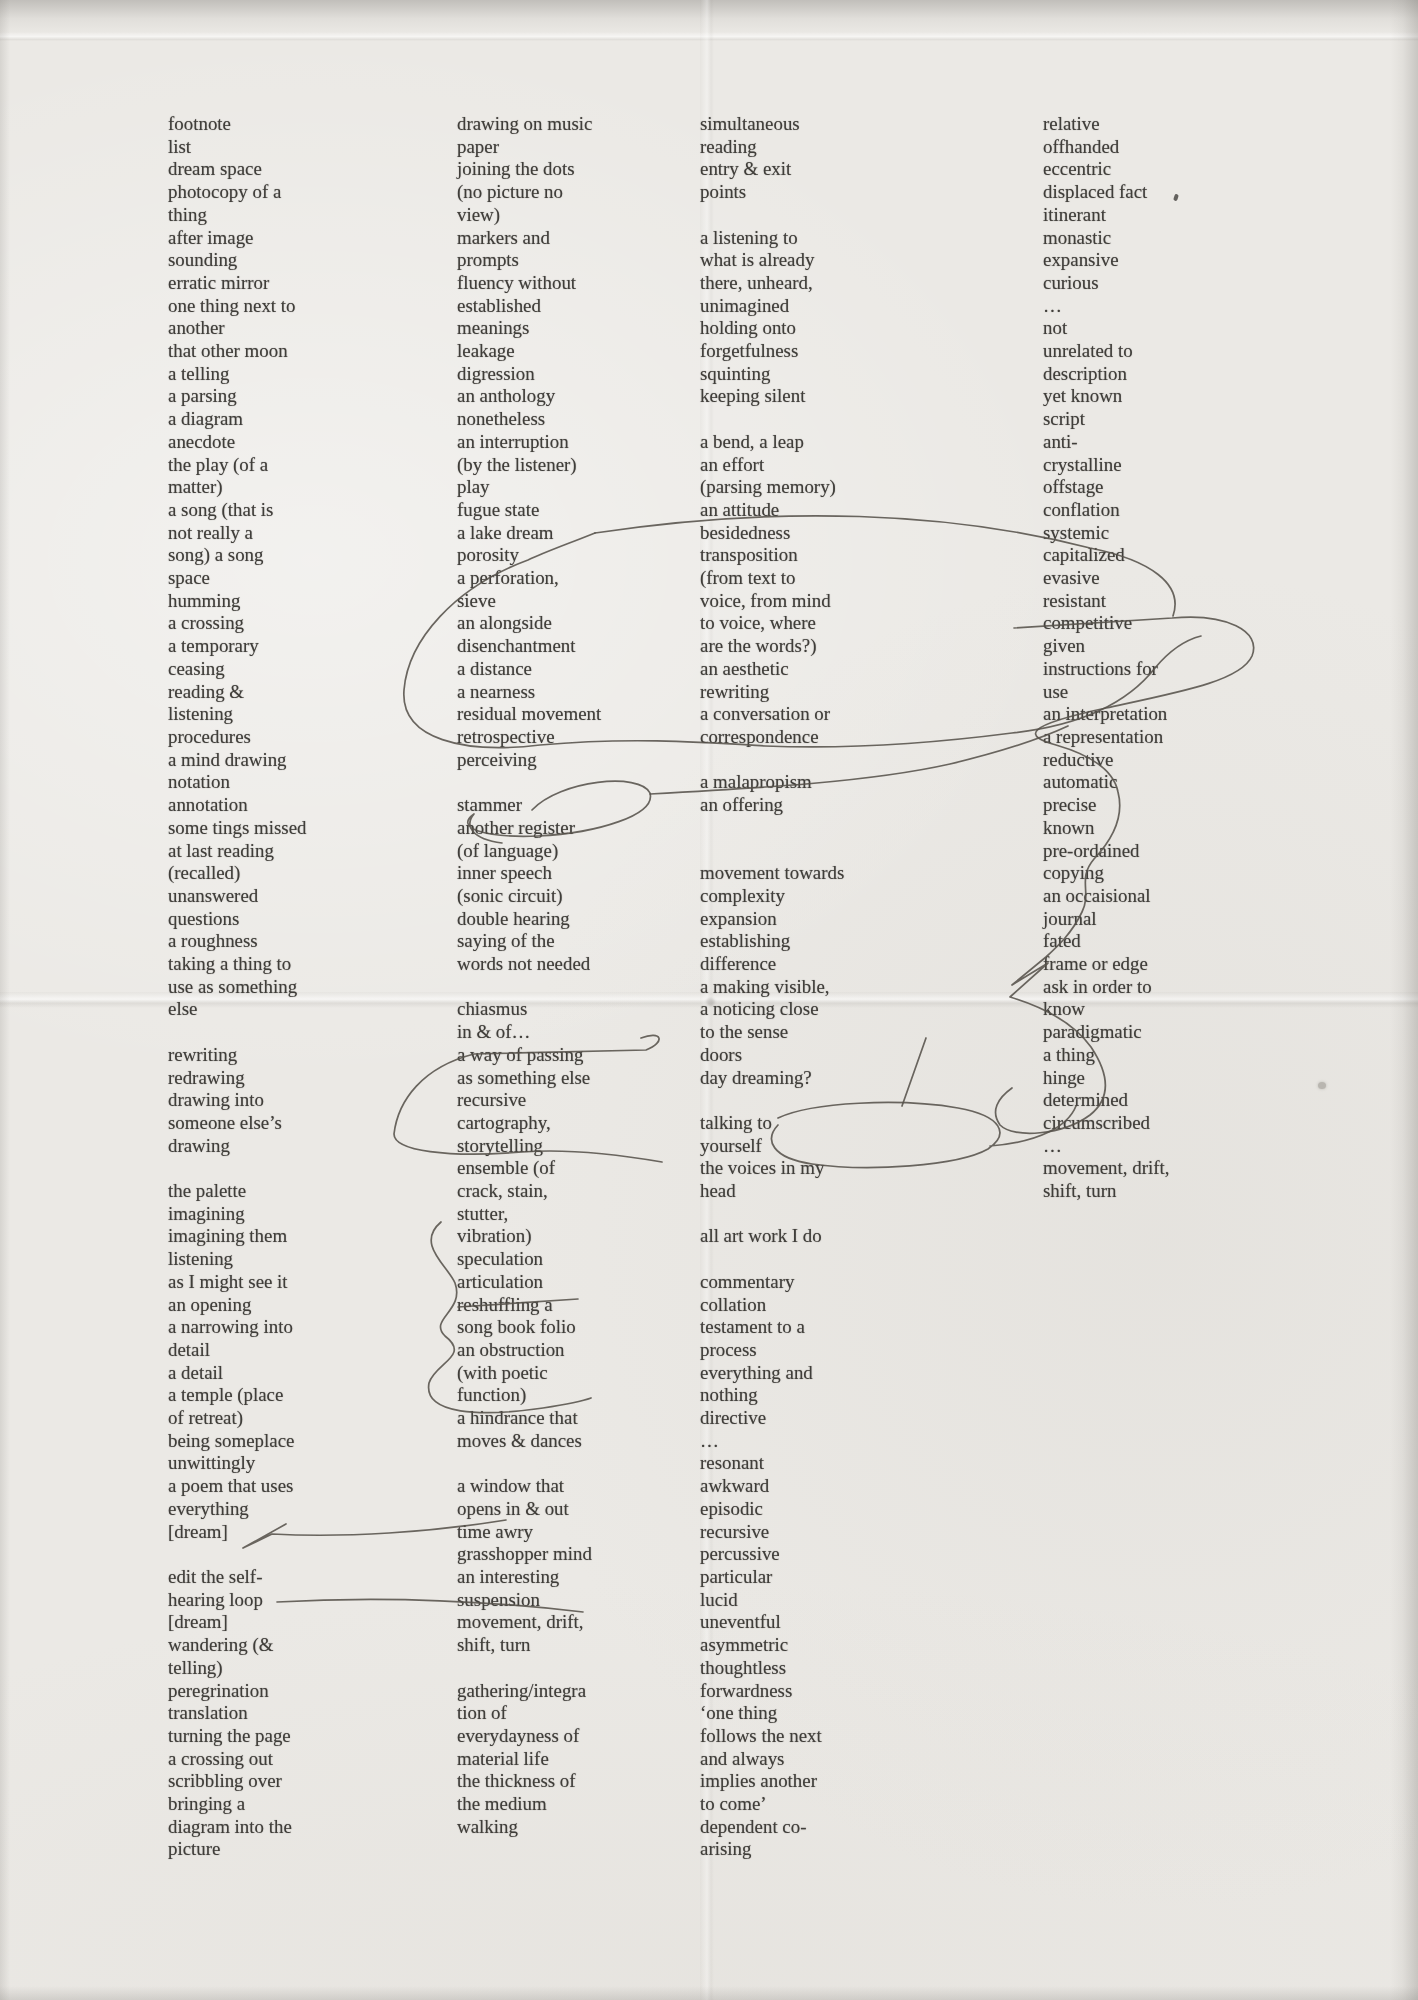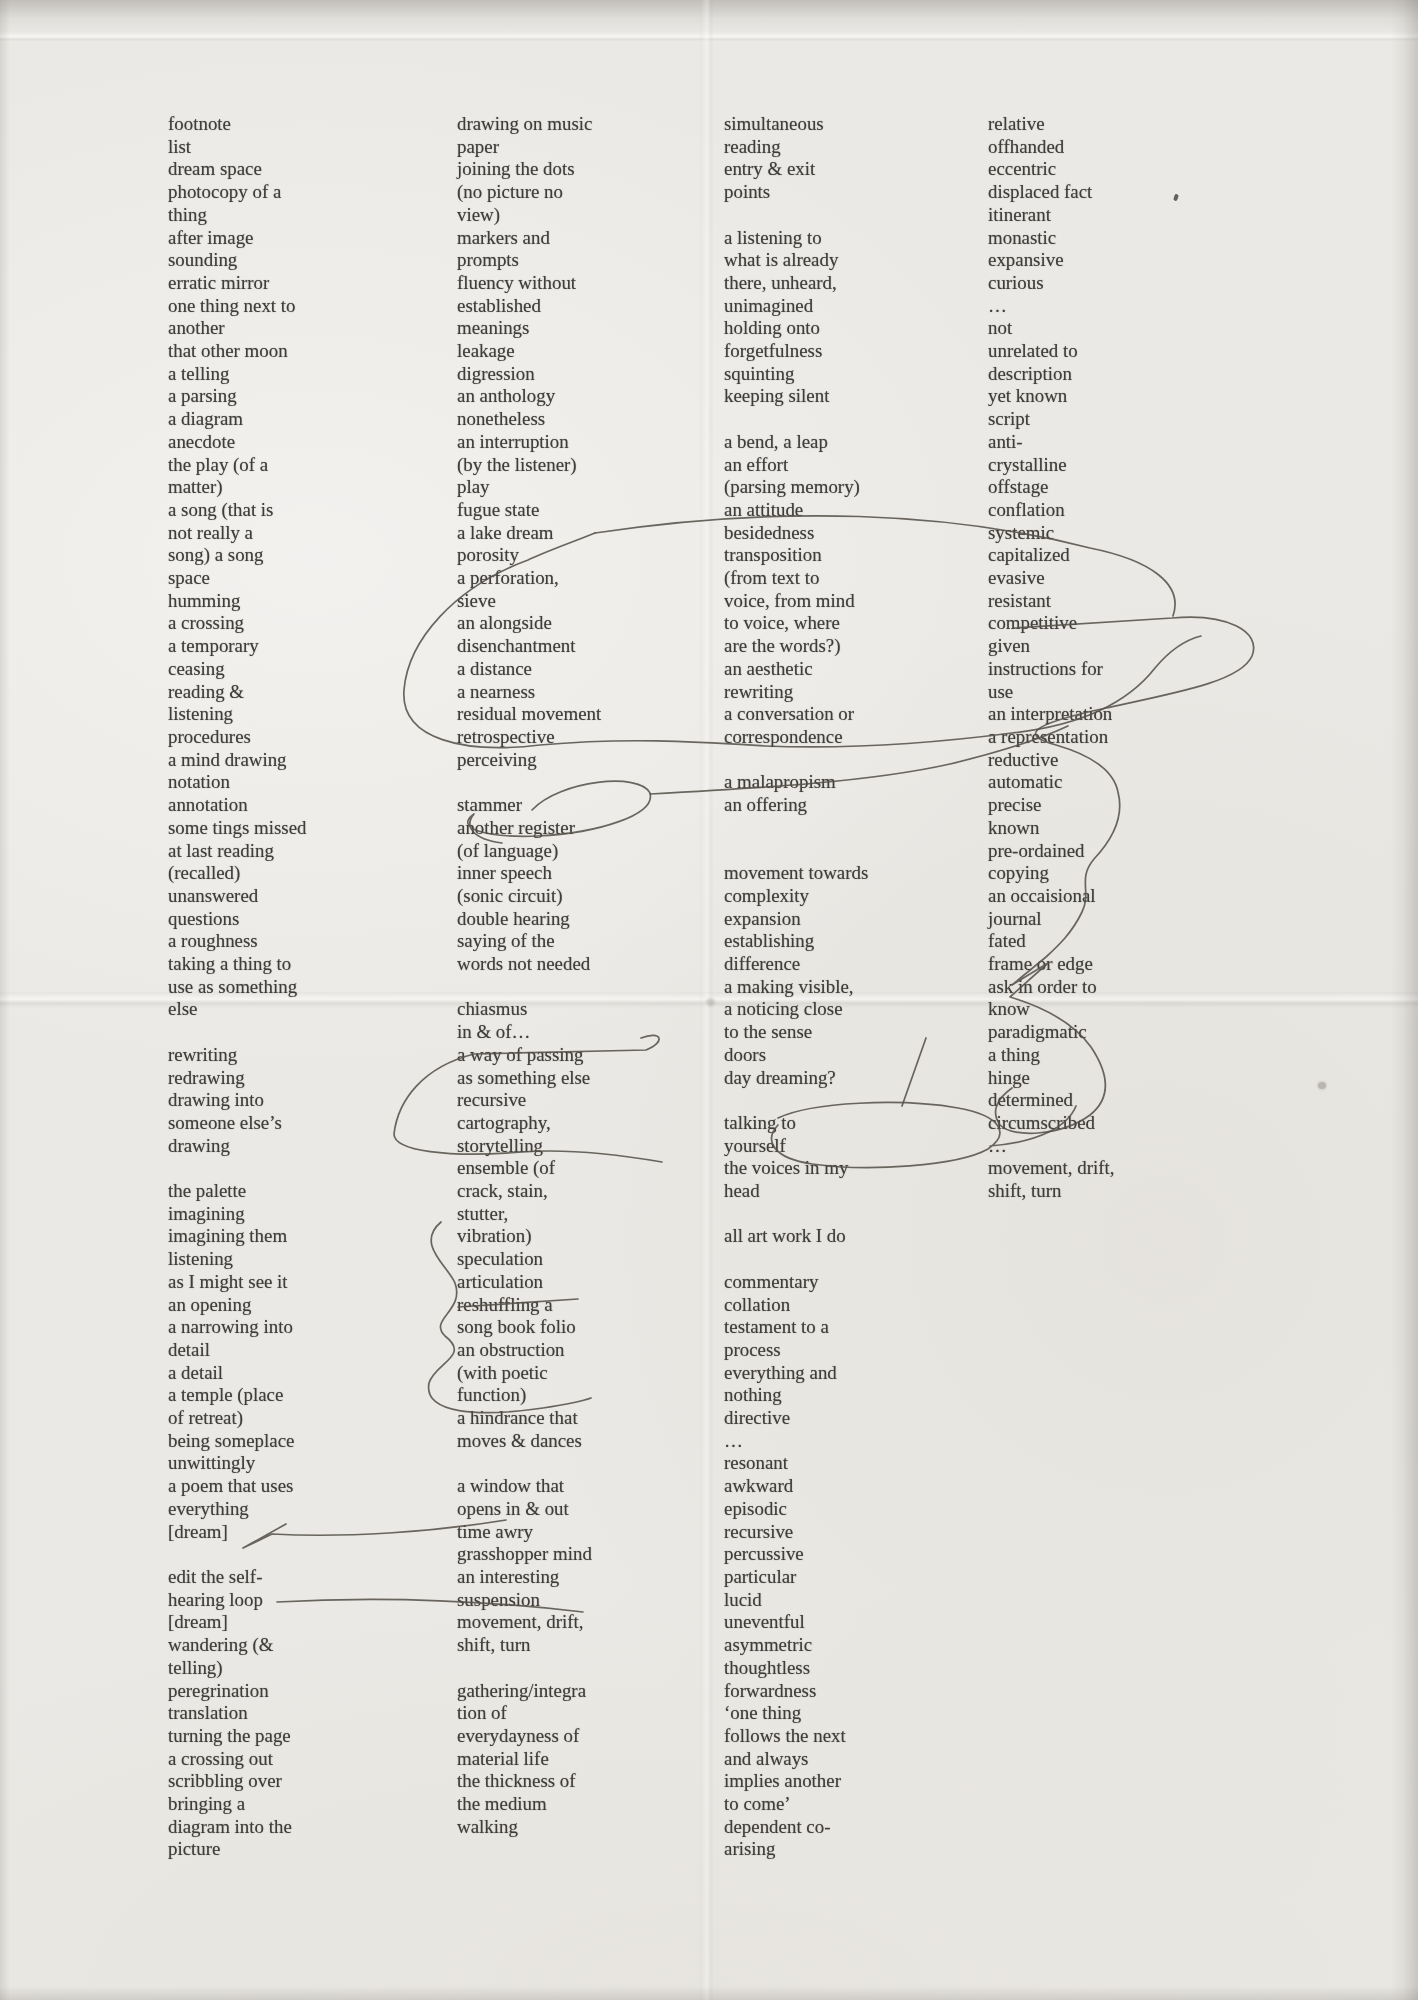--- a/index.html
+++ b/index.html
@@ -16,21 +16,21 @@
     font-family:Liberation Serif, serif;
   }
   .col{
     position:absolute;top:113px;margin:0;
     font-family:inherit;
     font-size:18.9px;line-height:22.7px;
     white-space:pre;
     color:#403e3a;
     text-shadow:0 0 1.1px rgba(64,62,58,0.55);
   }
-  .col1{left:168px;} .col2{left:457px;} .col3{left:724px;} .col4{left:988px;}
+  .col1{left:168px;} .col2{left:457px;} .col3{left:700px;} .col4{left:1043px;}
   .pen-overlay{position:absolute;left:0;top:0;width:1418px;height:2000px;pointer-events:none;}
   .pen-overlay path{fill:none;stroke:#57524b;stroke-width:1.7;stroke-linecap:round;stroke-linejoin:round;opacity:0.88;}
   .edge-top{position:absolute;left:0;top:0;width:100%;height:34px;
     background:linear-gradient(180deg, rgba(125,122,117,0.38), rgba(150,147,142,0.12) 55%, rgba(150,147,142,0) 100%);}
   .crease-top{position:absolute;left:0;top:32px;width:100%;height:9px;
     background:linear-gradient(180deg, rgba(255,255,255,0) , rgba(255,255,255,0.55) 50%, rgba(130,126,120,0.10) 85%, rgba(130,126,120,0));}
   .fold-h{position:absolute;left:0;top:992px;width:100%;height:16px;
     background:linear-gradient(180deg, rgba(120,116,110,0.05), rgba(255,255,255,0.55) 45%, rgba(120,116,110,0.12) 70%, rgba(120,116,110,0) 100%);}
   .fold-v{position:absolute;left:700px;top:0;width:14px;height:100%;
     background:linear-gradient(90deg, rgba(120,116,110,0.04), rgba(255,255,255,0.30) 50%, rgba(120,116,110,0.06) 80%, rgba(120,116,110,0));}

